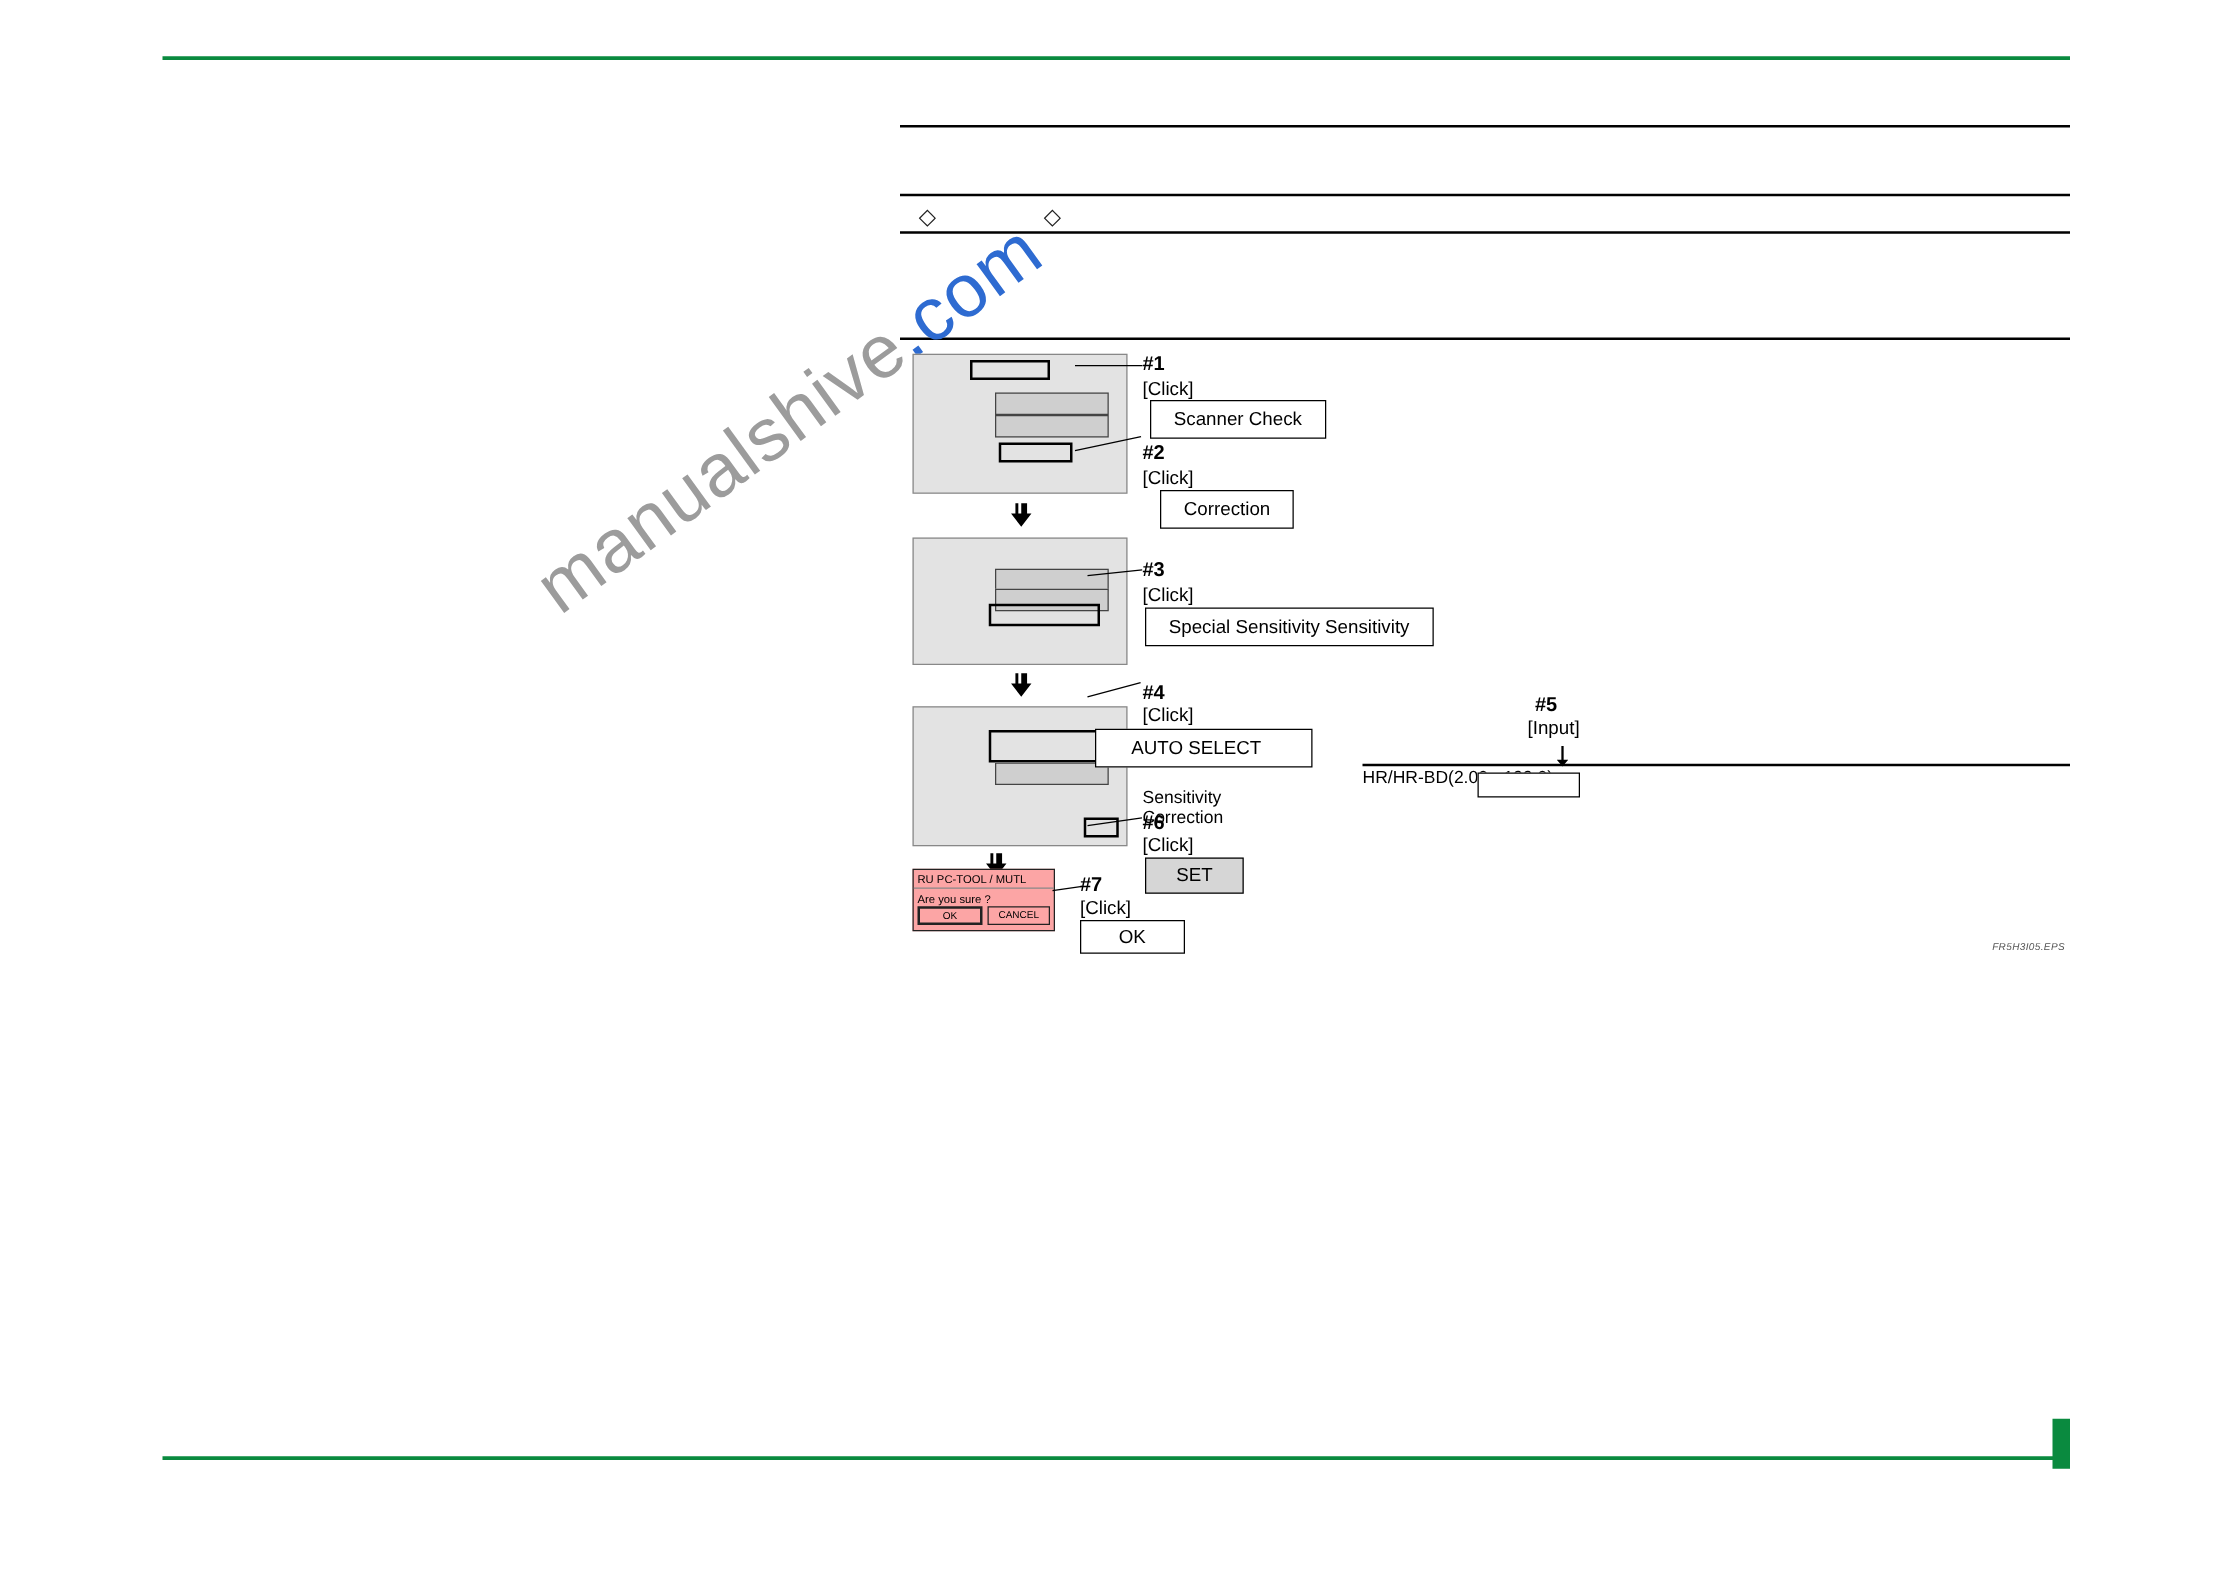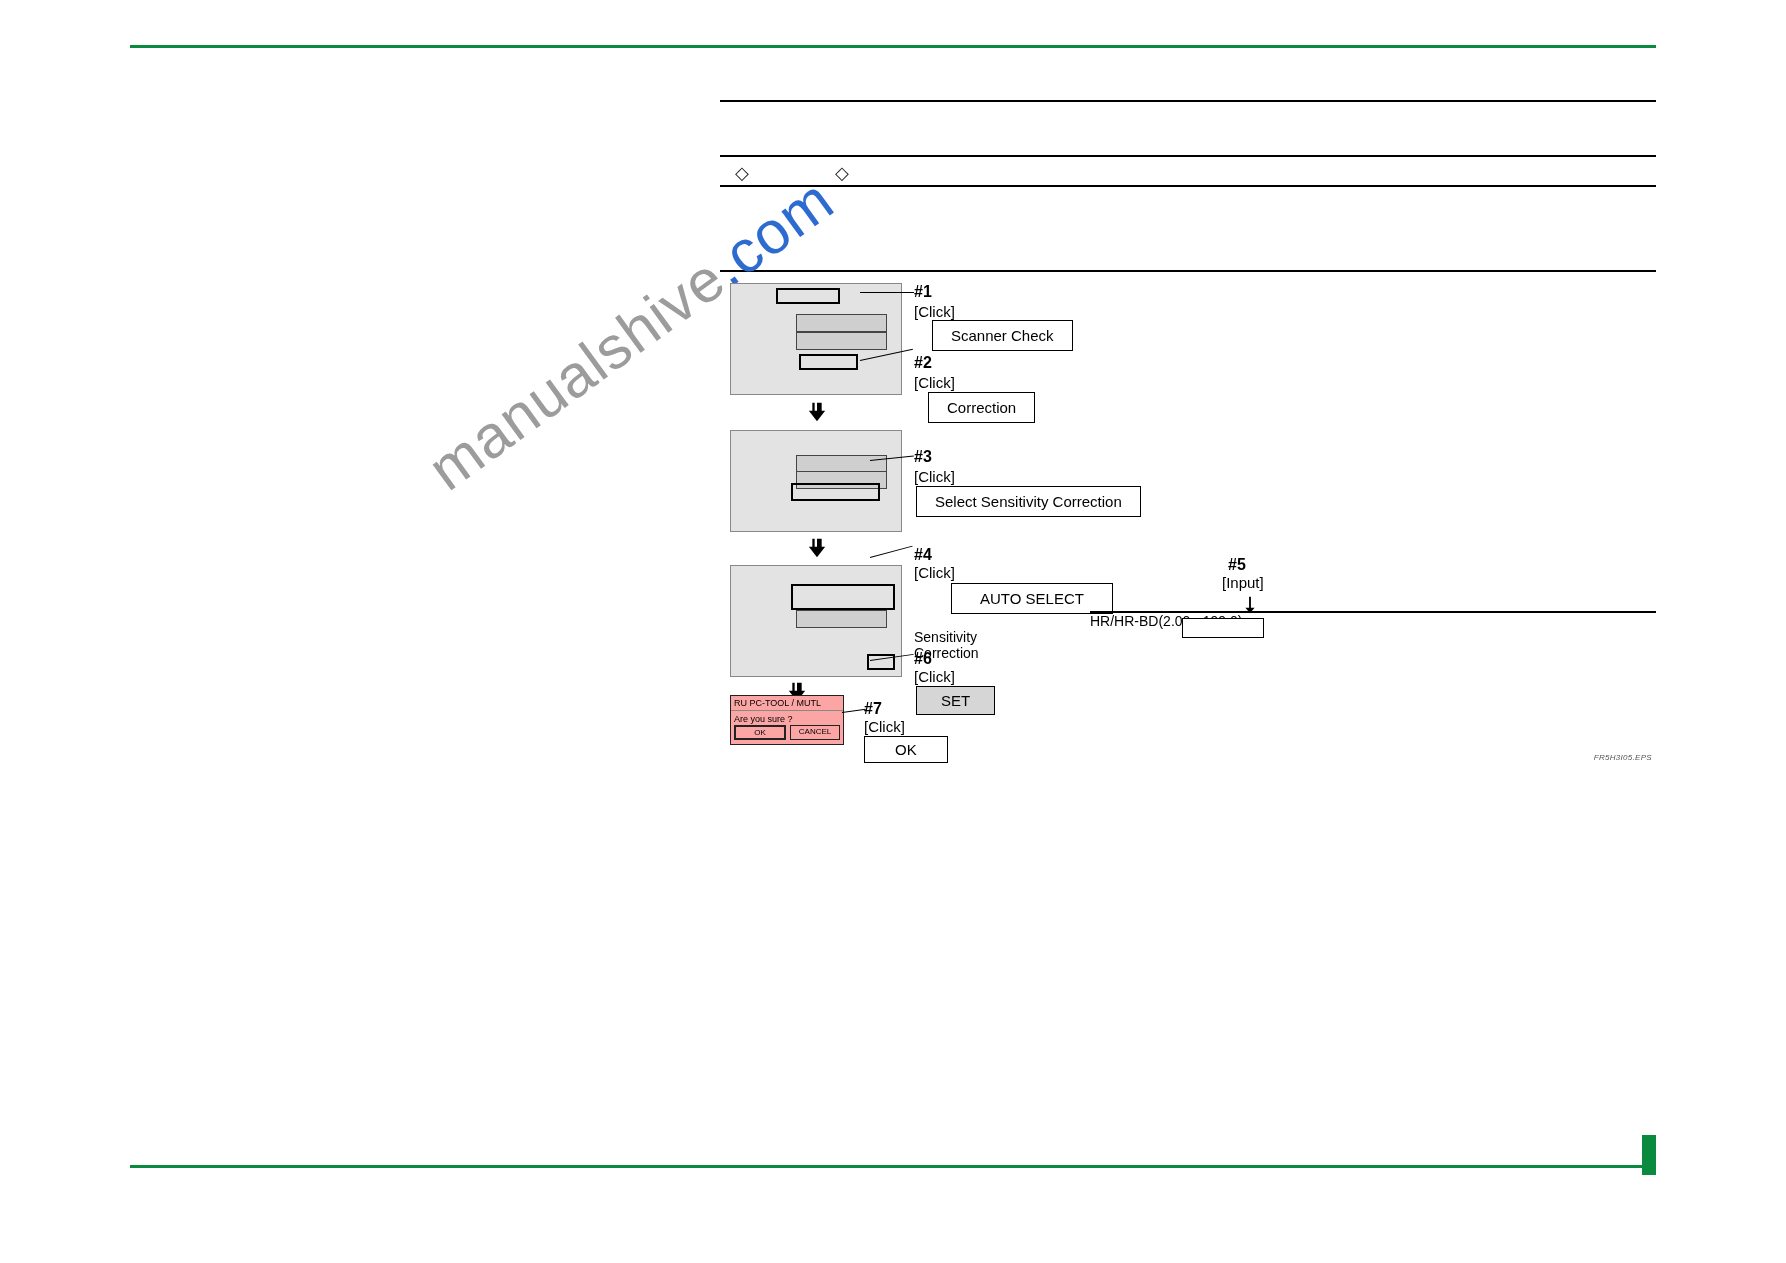--- a/index.html
+++ b/index.html
@@ -118,24 +118,24 @@
   .action.a4  { left: 914px; top: 564px; }
   .step-tag.t5{ left: 1228px; top: 556px; }
   .action.a5  { left: 1222px; top: 574px; }
   .step-tag.t6{ left: 914px; top: 650px; }
   .action.a6  { left: 914px; top: 668px; }
   .step-tag.t7{ left: 864px; top: 700px; }
   .action.a7  { left: 864px; top: 718px; }
 
   
   .boxed { position:absolute; border:1px solid #000; text-align:center; padding:6px 18px; font-size:15px; background:#fff; }
-  .boxed.b1 { left: 920px; top: 320px; margin-left: 12px; }
+  .boxed.b1 { left: 920px; top: 320px; }
   .boxed.b2 { left: 928px; top: 392px; }
   .boxed.b3 { left: 916px; top: 486px; }
-  .boxed.b4 { left: 951px; top: 583px; width: 160px; padding-left:0; padding-right:0;text-align:center; }
+  .boxed.b4 { left: 876px; top: 583px; width: 160px; padding-left:0; padding-right:12px;text-align:center; }
   .boxed.bset { left: 916px; top: 686px; background:#d6d6d6; padding:5px 24px; }
   .boxed.bok  { left: 864px; top: 736px; padding:4px 30px; }
   .boxed.input5 { left: 1182px; top: 618px; width: 80px; height: 18px; padding:0; }
 
   .sublabel { position:absolute; font-size:14px; }
   .sublabel.sc { left: 914px; top: 629px; }
   .sublabel.hr { left: 1090px; top: 611px; }
   .ep { position:absolute; right: 134px; top: 753px; font-size:8px; color:#555; letter-spacing:0.3px;font-style:italic;}
 
   
@@ -232,21 +232,21 @@
 <div class="step-tag t1">#1</div>
 <div class="action a1">[Click]</div>
 <div class="boxed b1">Scanner Check</div>
 
 <div class="step-tag t2">#2</div>
 <div class="action a2">[Click]</div>
 <div class="boxed b2">Correction</div>
 
 <div class="step-tag t3">#3</div>
 <div class="action a3">[Click]</div>
-<div class="boxed b3">Select Sensitivity Correction</div>
+<div class="boxed b3">Special Sensitivity Sensitivity</div>
 
 <div class="step-tag t4">#4</div>
 <div class="action a4">[Click]</div>
 <div class="boxed b4">AUTO SELECT</div>
 <div class="sublabel sc" style="white-space:pre-line;">Sensitivity
 Correction</div>
 
 <div class="step-tag t5">#5</div>
 <div class="action a5">[Input]</div>
 <div class="sublabel hr">HR/HR-BD(2.00 - 199.0)</div>

